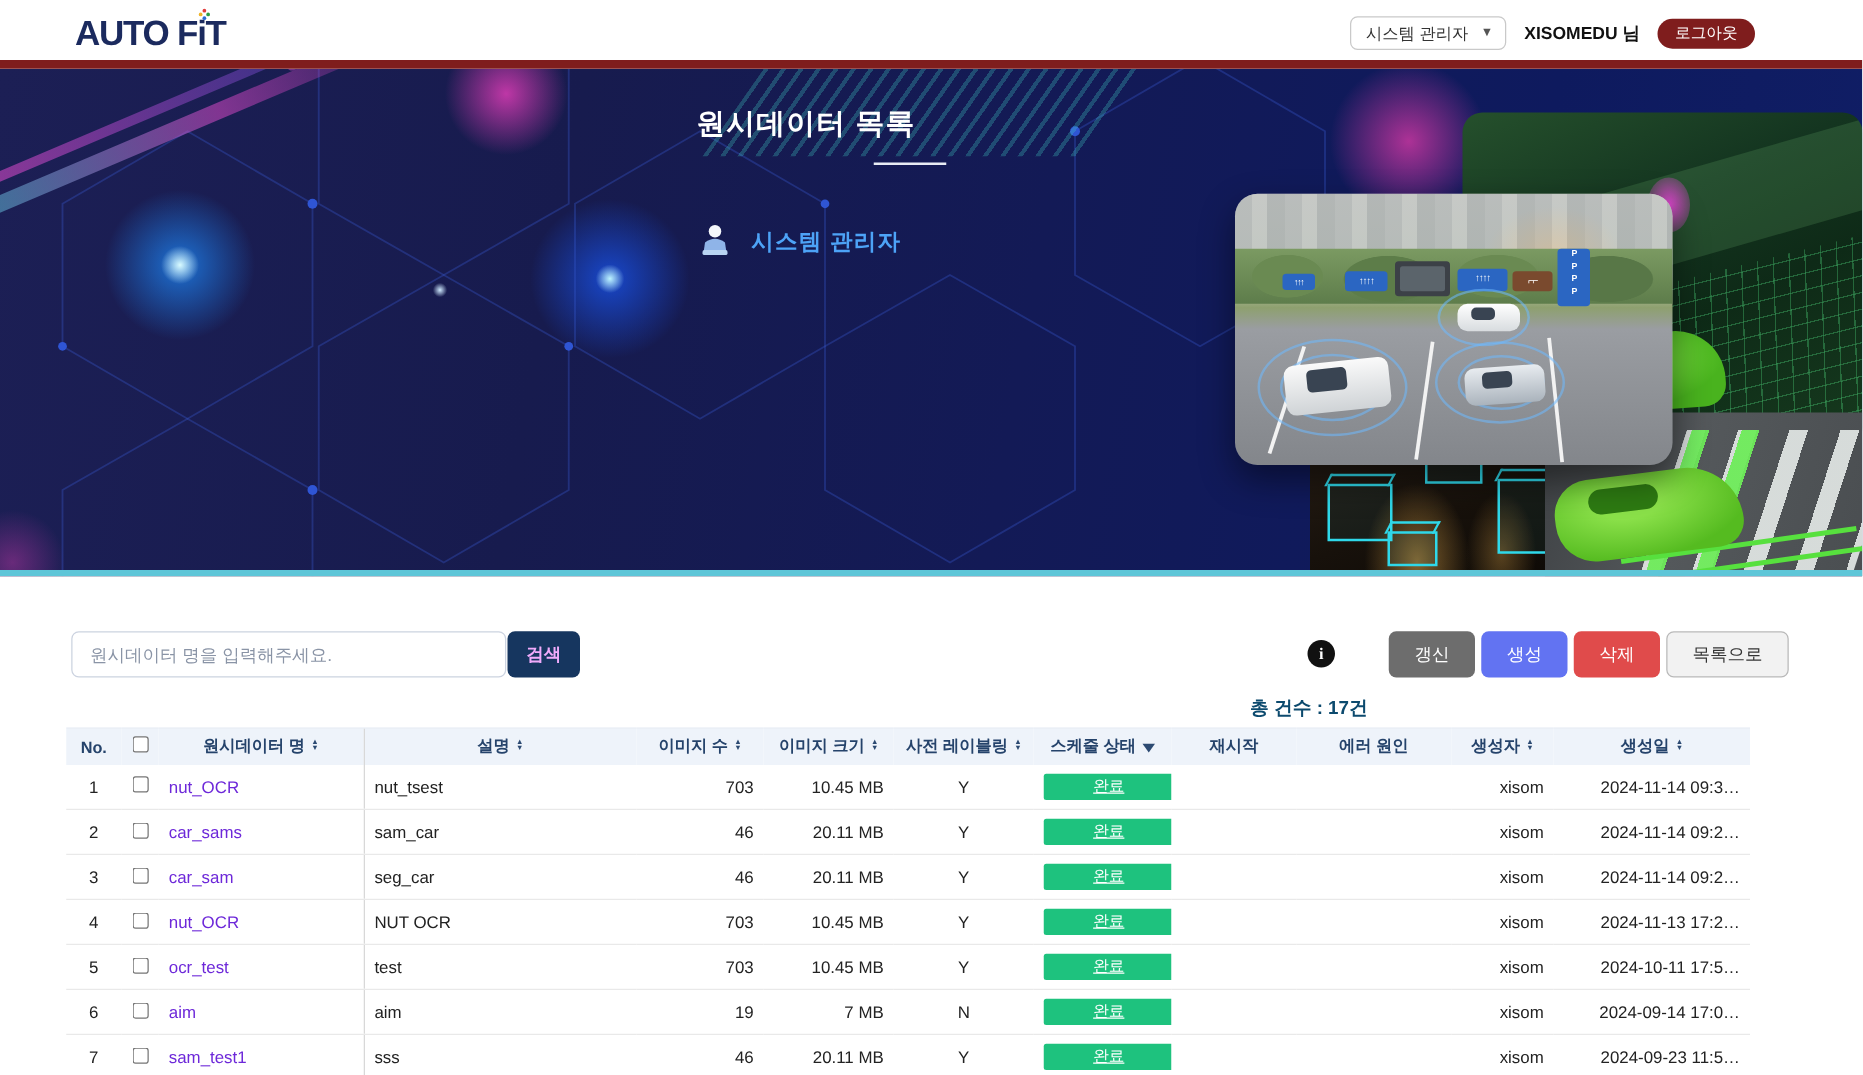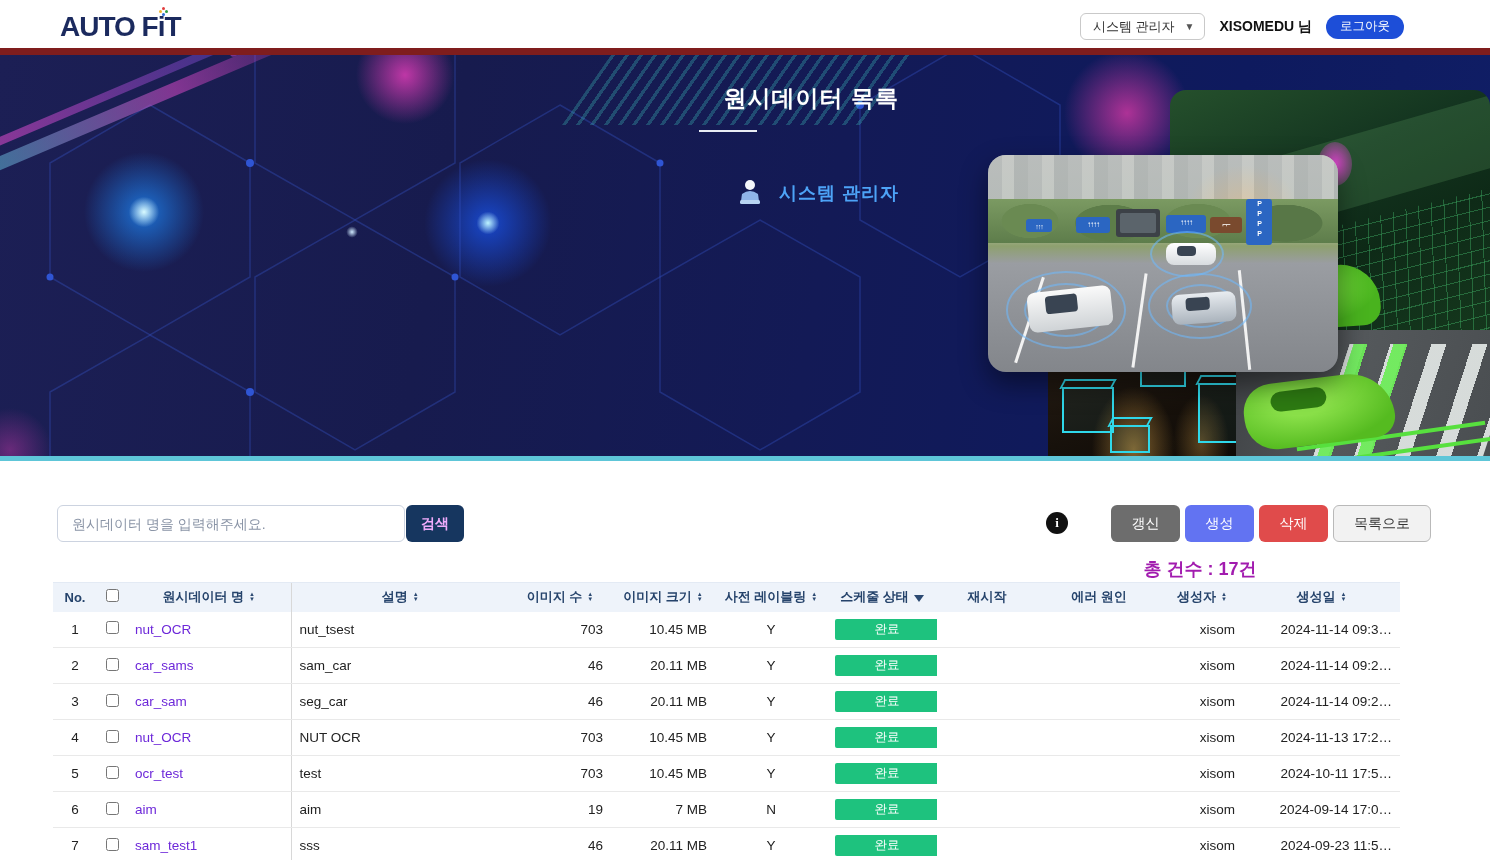--- a/index.html
+++ b/index.html
@@ -13,21 +13,21 @@
   .logo .logo-i .dots { position:absolute; left:1px; top:-4px; width:9px; height:9px; }
   .logo .logo-i .dots i { position:absolute; width:3px; height:3px; border-radius:50%; }
   .logo .logo-i .dots .d1{ left:3px; top:0; background:#e23d3d;}
   .logo .logo-i .dots .d2{ left:6px; top:3px; background:#2f9e44;}
   .logo .logo-i .dots .d3{ left:3px; top:6px; background:#2b6bd4;}
   .logo .logo-i .dots .d4{ left:0; top:3px; background:#f0b429;}
   .header-right { position:absolute; right:86px; top:13px; display:flex; align-items:center; gap:14px; }
   .role-select { display:flex; align-items:center; gap:10px; height:27px; padding:0 10px 0 12px; border:1px solid #c9c9c9; border-radius:6px; font-size:13px; color:#333; background:#fff; cursor:pointer; }
   .role-select .chev { font-size:10px; color:#555; }
   .username { font-size:14px; font-weight:800; color:#111; }
-  .logout-btn { height:24px; padding:0 14px; background:#1d4ed8; color:#fff; border:none; border-radius:12px; font-size:12.5px; cursor:pointer; }
+  .logout-btn { height:24px; padding:0 14px; background:#7f1d1d; color:#fff; border:none; border-radius:12px; font-size:12.5px; cursor:pointer; }
 
   
   .hero { position:absolute; left:0; top:55px; width:1490px; height:406px; overflow:hidden;
     background:
       radial-gradient(circle 70px at 405px 20px, rgba(232,62,188,.8), rgba(232,62,188,0) 70%),
       radial-gradient(circle 90px at 1127px 58px, rgba(226,58,170,.75), rgba(226,58,170,0) 70%),
       radial-gradient(circle 16px at 144px 157px, #d9fbff, rgba(35,210,255,0) 95%),
       radial-gradient(circle 80px at 144px 157px, rgba(30,140,255,.75), rgba(30,140,255,0) 75%),
       radial-gradient(circle 12px at 488px 168px, #bdf4ff, rgba(35,190,255,0) 95%),
       radial-gradient(circle 85px at 488px 168px, rgba(25,90,255,.7), rgba(25,90,255,0) 75%),
@@ -37,21 +37,21 @@
   }
   .hero-streak { position:absolute; border-radius:4px; transform:rotate(-23deg); transform-origin:left top; }
   .streak-1 { left:-40px; top:118px; width:420px; height:13px; background:linear-gradient(90deg, rgba(74,200,214,.55), rgba(213,72,197,.55) 55%, rgba(213,72,197,0)); }
   .streak-2 { left:-10px; top:86px; width:360px; height:8px; background:linear-gradient(90deg, rgba(213,72,197,.6), rgba(120,80,220,.4) 70%, rgba(120,80,220,0)); }
   .streak-3 { left:225px; top:-12px; width:330px; height:16px; background:linear-gradient(90deg, rgba(213,72,197,.5), rgba(74,200,214,.35) 80%, rgba(74,200,214,0)); }
   .hatch { position:absolute; left:590px; top:-10px; width:300px; height:80px; transform:skewX(-35deg); opacity:.35;
     background:repeating-linear-gradient(90deg, rgba(64,205,195,.8) 0 4px, transparent 4px 14px); }
   .hex-svg { position:absolute; left:0; top:0; }
   .hero-strip { position:absolute; left:0; bottom:0; width:100%; height:5px; background:#5ec6d8; z-index:6; }
 
-  .hero-copy { position:absolute; left:557px; top:28px; width:342px; text-align:right; z-index:5; color:#fff; }
+  .hero-copy { position:absolute; left:557px; top:28px; width:342px; text-align:left; z-index:5; color:#fff; }
   .hero-title { font-size:23px; font-weight:800; letter-spacing:1px; }
   .hero-divider { width:58px; height:2px; background:#e8ecf4; margin:16px auto 18px; }
   .hero-subtitle { font-size:14px; color:#f0f3fa; }
   .admin-badge { margin-top:28px; display:inline-flex; align-items:center; gap:14px; }
   .admin-label { font-size:18px; font-weight:800; color:#4da3f7; letter-spacing:1px; }
 
   
   .collage-item { position:absolute; }
   .img-seg { left:1170px; top:35px; width:320px; height:268px; border-radius:16px; overflow:hidden; z-index:1;
     background:linear-gradient(155deg, #25502c 0%, #143520 35%, #0e2a17 60%, #163a1e 100%); }
@@ -109,34 +109,34 @@
   .toolbar { position:absolute; left:0; top:461px; width:1490px; }
   .search-input { position:absolute; left:57px; top:44px; width:348px; height:37px; border:1px solid #ccd3e0; border-radius:6px; padding:0 14px; font-size:14px; color:#333; background:#fff; font-family:inherit; }
   .search-input::placeholder { color:#8a94a6; }
   .search-btn { position:absolute; left:406px; top:44px; width:58px; height:37px; background:#16365f; color:#f0abfc; border:none; border-radius:6px; font-size:14px; font-weight:700; cursor:pointer; font-family:inherit; }
   .info-btn { position:absolute; left:1046px; top:51px; width:22px; height:22px; border-radius:50%; background:#111; color:#fff; border:none; font-size:13px; font-weight:800; font-family:"Liberation Serif",serif; cursor:pointer; line-height:20px; text-align:center; }
   .act-btn { position:absolute; top:44px; height:37px; width:69px; border:none; border-radius:6px; font-size:14px; color:#fff; cursor:pointer; font-family:inherit;margin-left:37px; }
   .btn-refresh { left:1074px; background:#6d6d6d; }
   .btn-create  { left:1148px; background:#6273f2; }
   .btn-delete  { left:1222px; background:#e04b4b; }
   .btn-tolist  { left:1296px; width:98px; background:#f2f2f2; border:1px solid #b9b9b9; color:#333; }
-  .total-count { position:absolute; left:1000px; top:96px; width:400px; text-align:center; font-size:18px; font-weight:800; color:#a21caf; }
+  .total-count { position:absolute; left:1000px; top:96px; width:400px; text-align:left; font-size:15px; font-weight:800; color:#0c4a6e; }
 
   
   .tbl-wrap { position:absolute; left:53px; top:582px; width:1347px; }
   table { border-collapse:collapse; table-layout:fixed; width:1347px; }
   thead th { background:#eef3fa; border-top:1px solid #e3eaf4; height:29px; font-size:13px; font-weight:800; color:#25436b; text-align:center; white-space:nowrap; overflow:hidden; }
   tbody td { height:36px; border-bottom:1px solid #e9e9e9; font-size:13.5px; color:#222; padding:0 8px; white-space:nowrap; overflow:hidden; }
   th.col-desc, td.col-desc { border-left:1px solid #d8d8d8; }
   td.al-left { text-align:left; } td.al-right { text-align:right; } td.al-center { text-align:center; }
   td.cell-name { font-weight:400; color:#6d28d9; }
   .hdr-inner { display:inline-flex; align-items:center; gap:5px; justify-content:center; }
   .sort-icon { display:inline-flex; flex-direction:column; line-height:5px; font-size:6px; color:#2c4a72; }
   .filter-icon { display:inline-block; width:0; height:0; border-left:5px solid transparent; border-right:5px solid transparent; border-top:7px solid #2c4a72; position:relative; top:1px; }
-  .badge { display:inline-block; width:104px; height:21px; line-height:21px; background:#1ec27e; color:#fff; font-size:12.5px; border-radius:2px; text-align:center; }
+  .badge { display:inline-block; width:104px; height:21px; line-height:21px; background:#1ec27e; color:#fff; font-size:12.5px; border-radius:2px; text-align:center;text-decoration:underline; }
   input[type=checkbox] { width:13px; height:13px; accent-color:#fff; cursor:pointer; }
 </style>
 </head>
 <body>
 
 <div id="app">
 
   <div class="top-header">
     <div class="logo"><span>AUTO F</span><span class="logo-i"><span>i</span><span class="dots">
             <i class="d1"></i>

